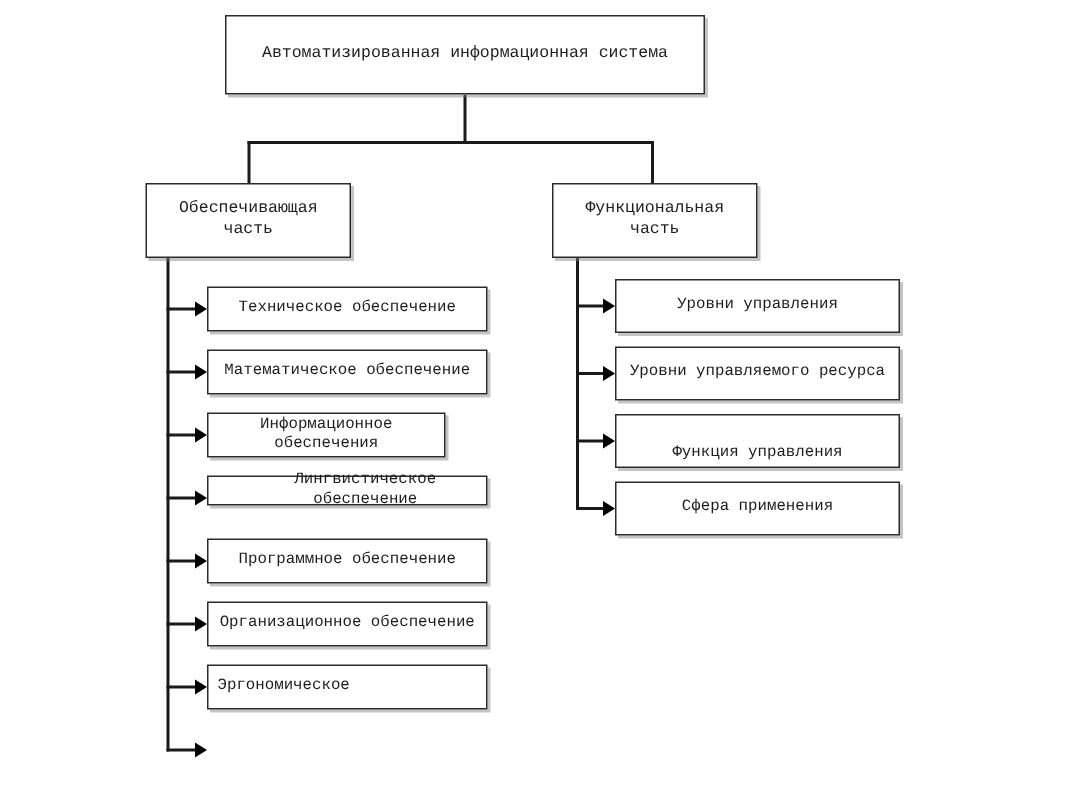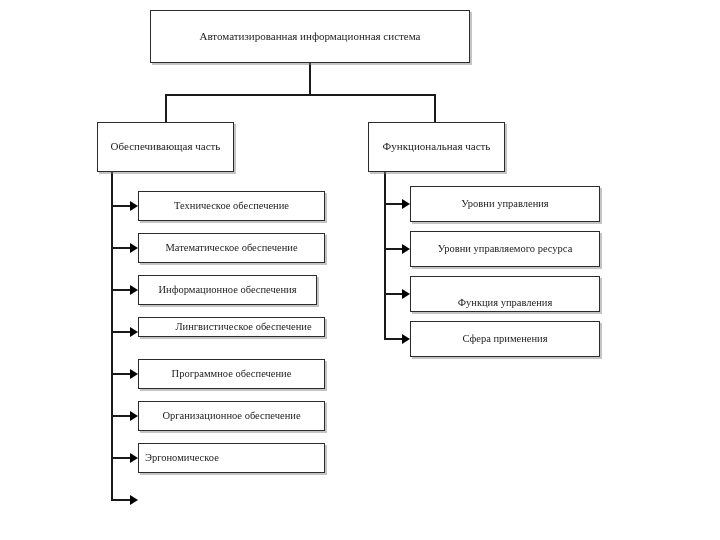--- a/index.html
+++ b/index.html
@@ -1,18 +1,18 @@
 <!DOCTYPE html>
 <html><head>
 <meta charset="utf-8">
 <style>
   html,body{margin:0;padding:0;background:#fff;}
   .stage{
     position:relative;width:720px;height:540px;background:#fff;overflow:hidden;
-    font-family:Liberation Serif, serif;color:#1d1d1d;
+    font-family:Liberation Mono, monospace;color:#1d1d1d;
   }
   .node{
     position:absolute;background:#fff;border:1px solid #2b2b2b;
     box-shadow:2px 2px 0 rgba(125,125,125,0.45);
     display:flex;align-items:center;justify-content:center;
     text-align:center;font-size:10.5px;line-height:1.25;box-sizing:border-box;
     padding:2px 6px;
   }
   .node.parent{font-size:11px;}
   .node.left-align{justify-content:flex-start;text-align:left;}
@@ -75,21 +75,21 @@
   <div class="node parent" style="left:368px;top:122px;width:137px;height:50px;">
     <span>Функциональная часть</span>
   </div>
 
   <div class="node" style="left:138px;top:191px;width:187px;height:30px;">
     <span>Техническое обеспечение</span>
   </div>
   <div class="node" style="left:138px;top:233px;width:187px;height:30px;">
     <span>Математическое обеспечение</span>
   </div>
-  <div class="node" style="left:138px;top:275px;width:179px;height:30px;">
+  <div class="node" style="left:138px;top:275px;width:159px;height:30px;">
     <span>Информационное обеспечения</span>
   </div>
   <div class="node" style="left:138px;top:317px;width:187px;height:20px;padding-left:30px;">
     <span>Лингвистическое обеспечение</span>
   </div>
   <div class="node" style="left:138px;top:359px;width:187px;height:30px;">
     <span>Программное обеспечение</span>
   </div>
   <div class="node" style="left:138px;top:401px;width:187px;height:30px;">
     <span>Организационное обеспечение</span>

